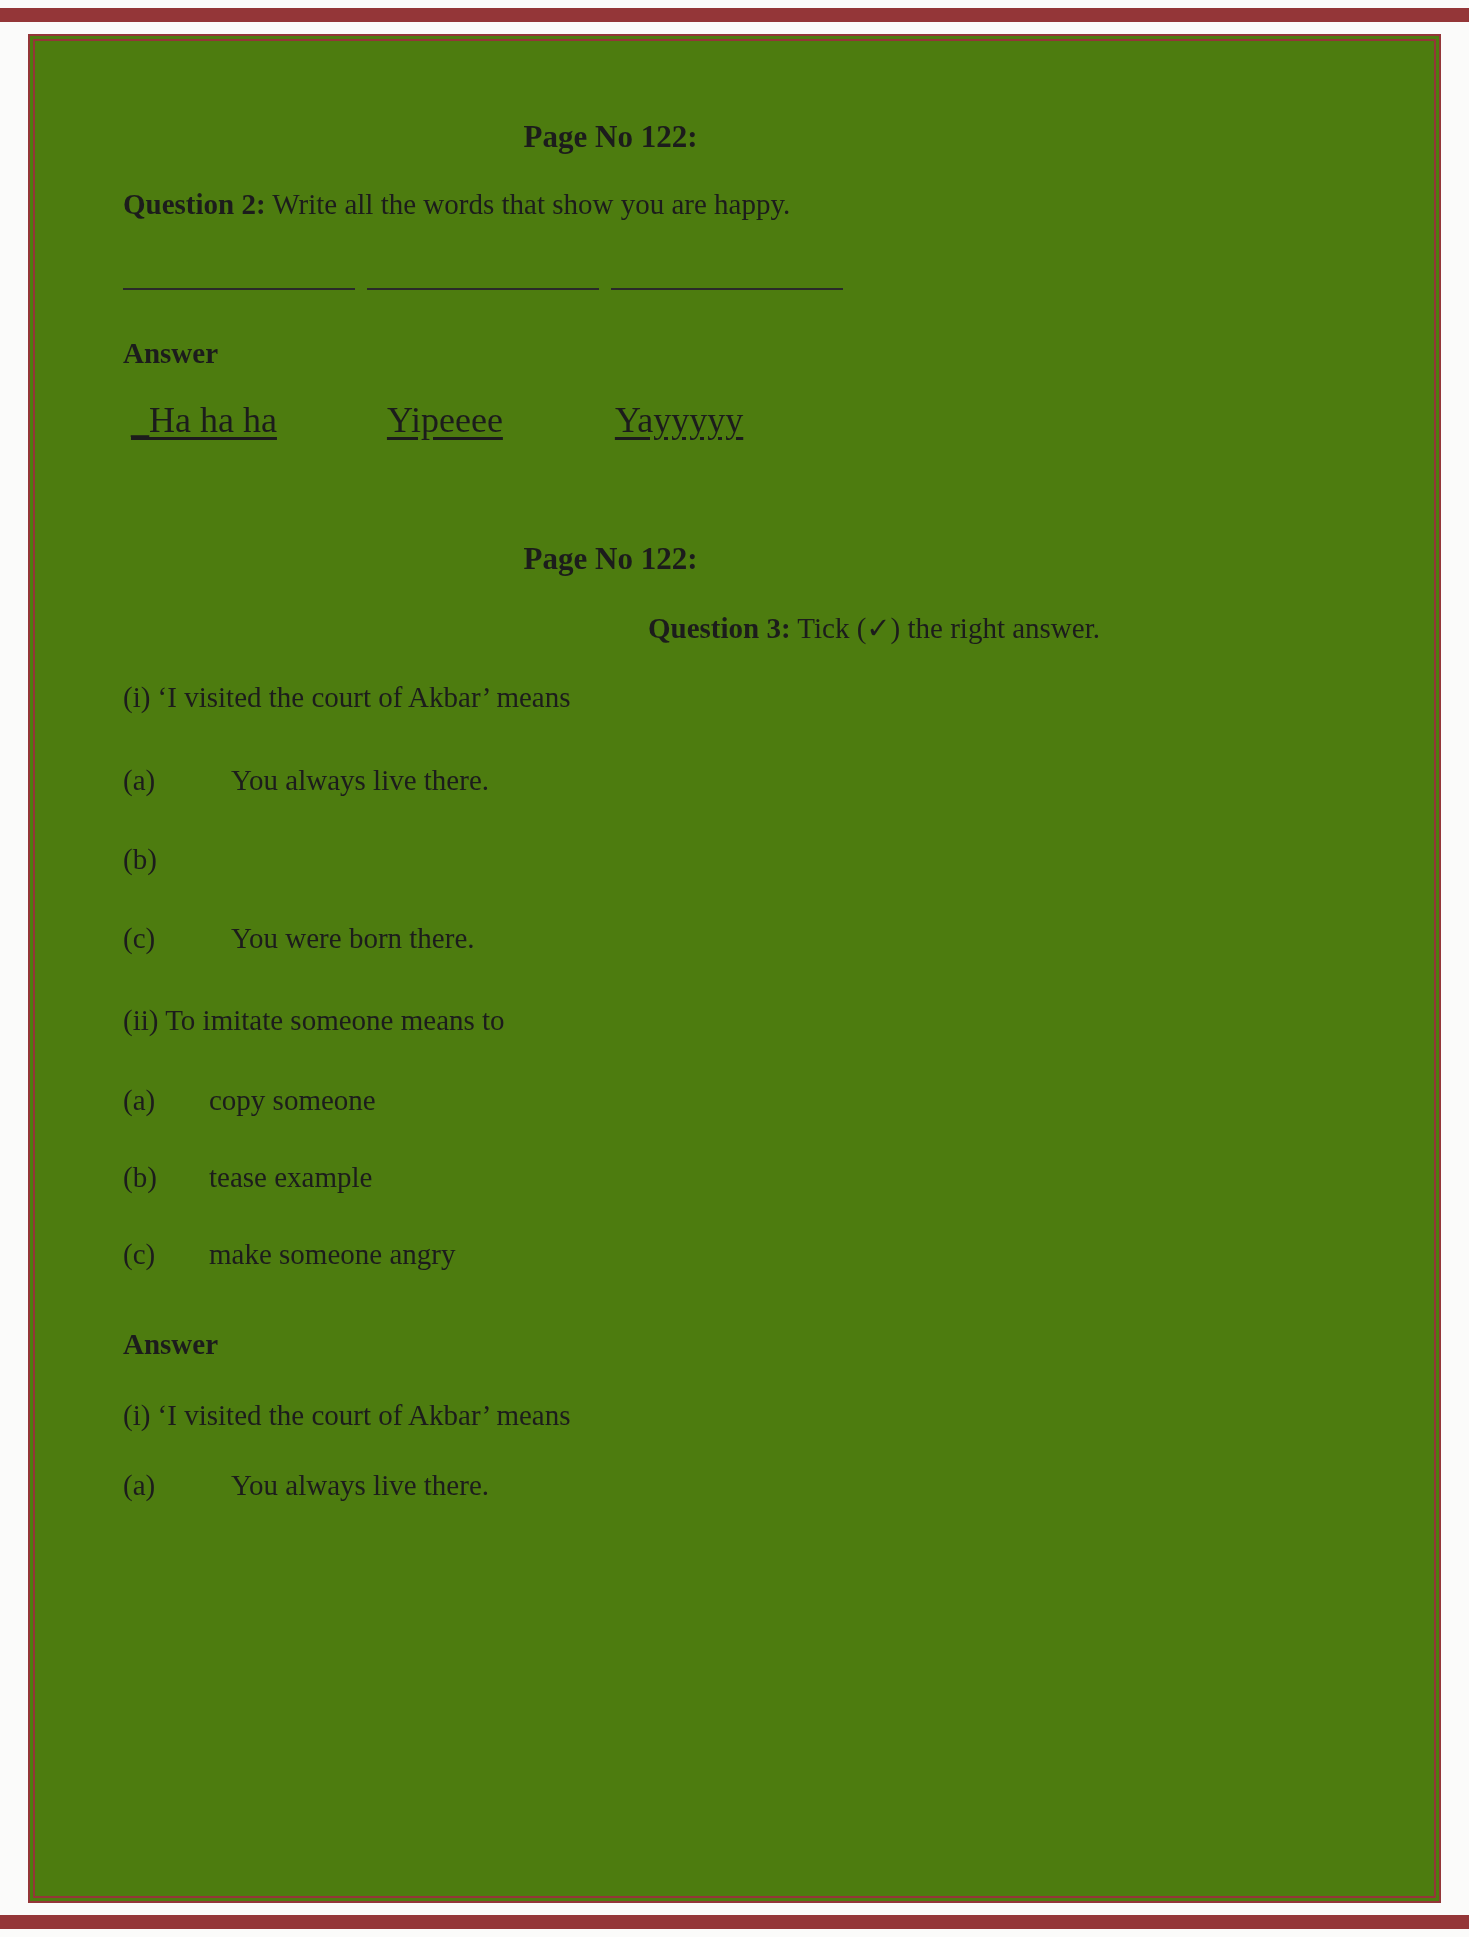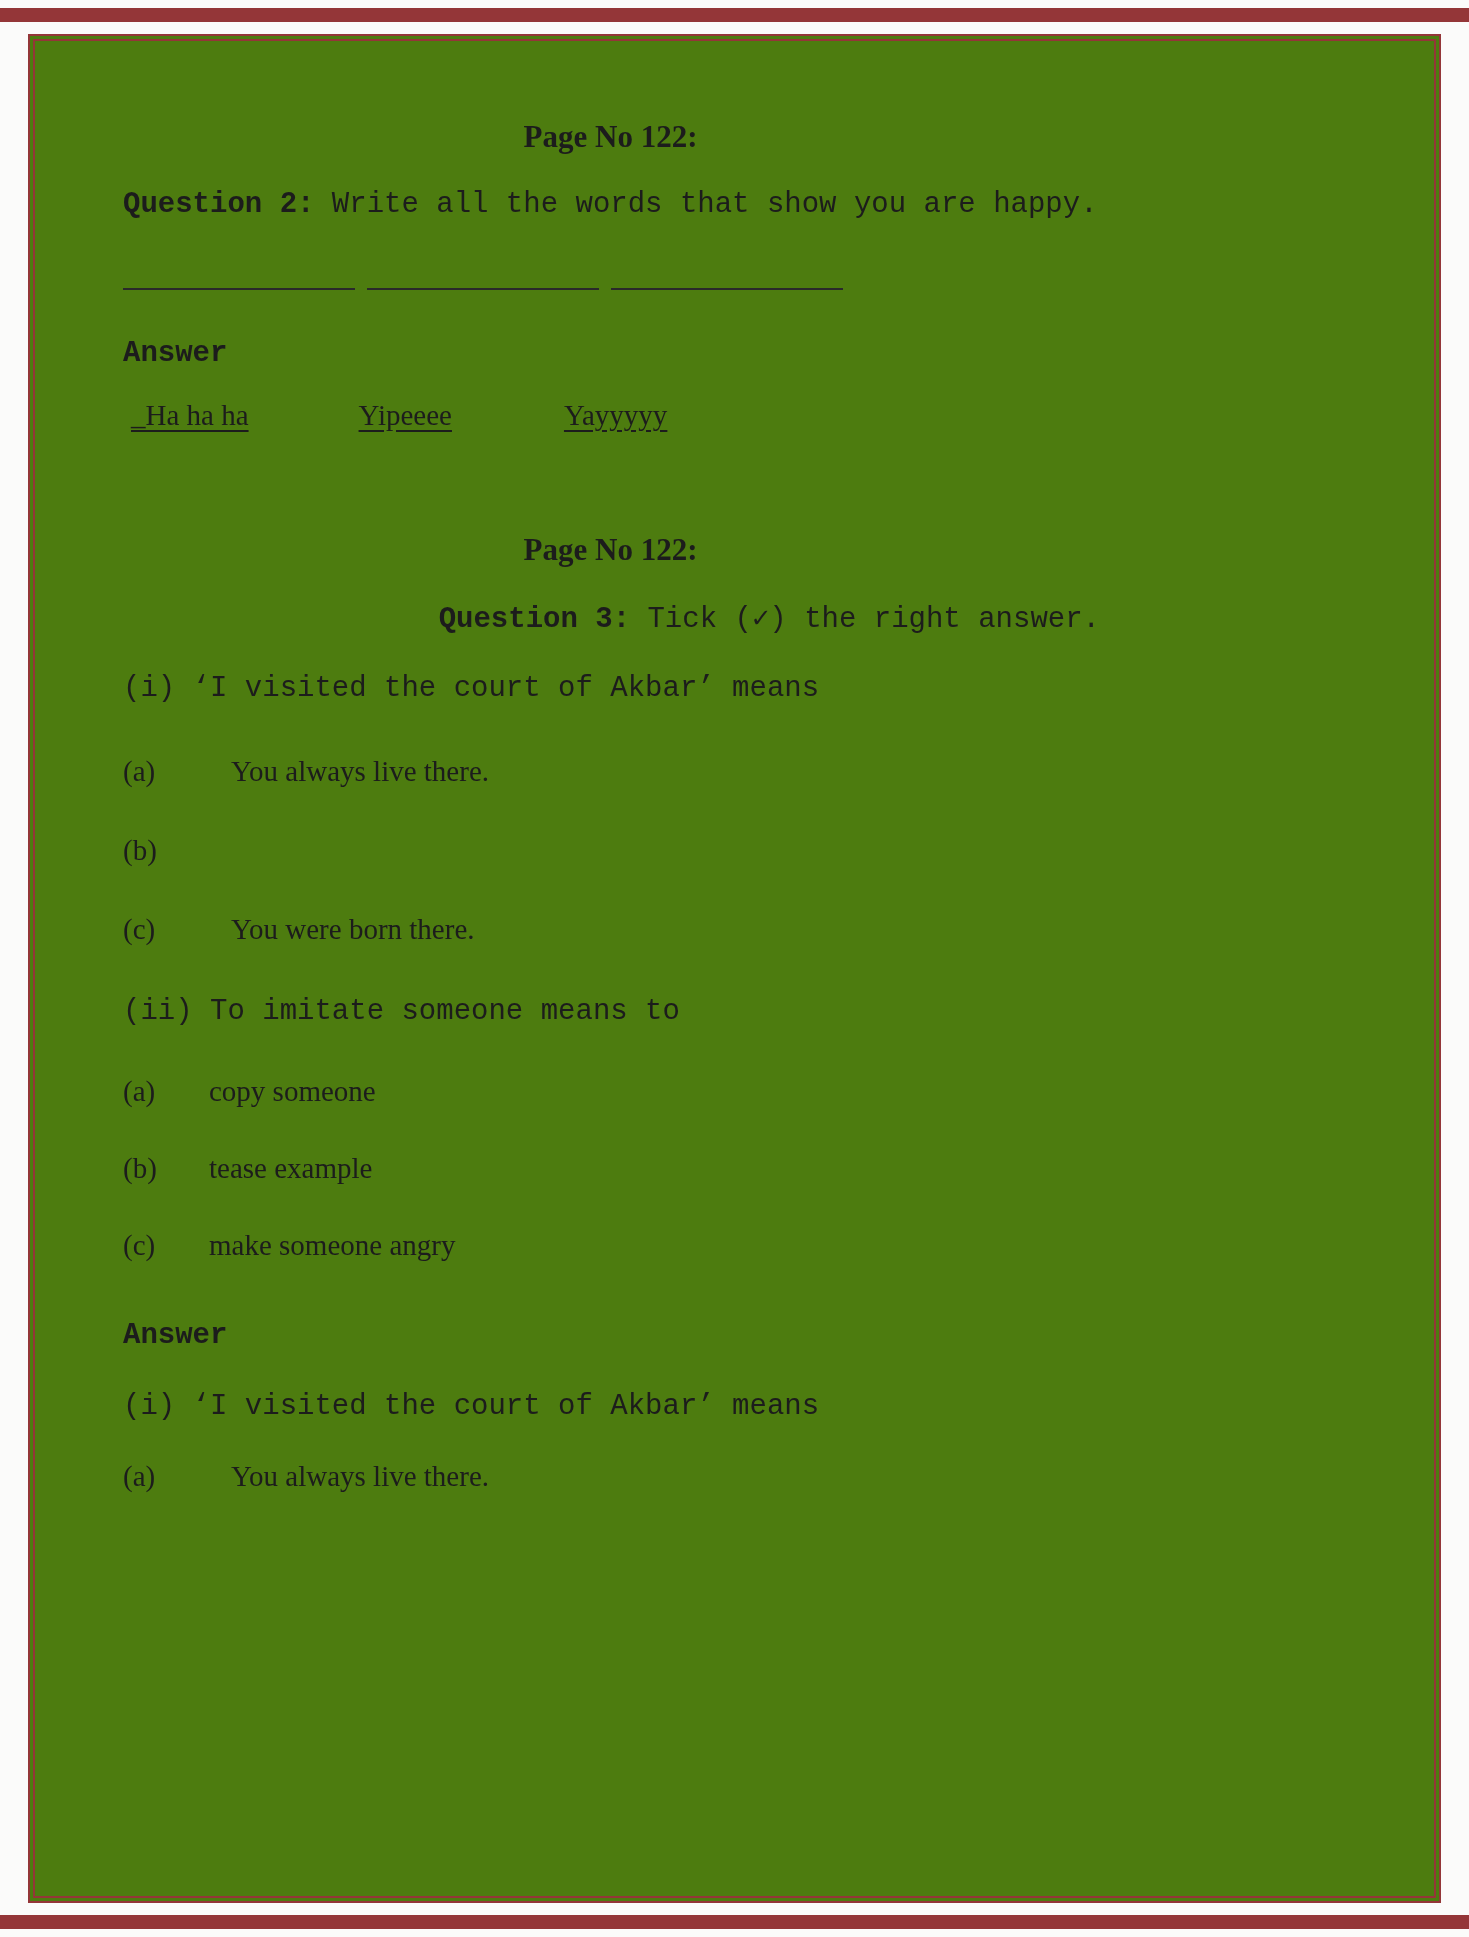--- a/index.html
+++ b/index.html
@@ -36,40 +36,39 @@
     text-align:center;
     font-weight:bold;
     font-size:31px;
     width:975px;
     margin:0;
   }
   .line{
     font-size:29px;
     line-height:1.35;
     margin:0;
-    font-family:Liberation Mono, monospace;
   }
   .bold{font-weight:bold;}
   .italic{font-style:italic;}
   .mt-q2{margin-top:30px;}
   .mt-example{margin-top:32px;}
   .blank-row{
     margin-top:64px;
     display:flex;
     gap:12px;
   }
   .blank-line{
     width:232px;height:2px;
     background:#2a2a2a;
   }
   .mt-answer1{margin-top:44px;}
   .answer-words{
     margin-top:26px;
     display:flex;
-    font-size:29px;
+    font-size:36px;
   }
   .answer-word{
     text-decoration:underline;
     text-underline-offset:5px;
   }
   .answer-word.w1{margin-left:8px;}
   .answer-word.w2{margin-left:110px;}
   .answer-word.w3{margin-left:112px;}
   .heading2{margin-top:100px;}
   .mt-q3{margin-top:32px;text-align:right;}

